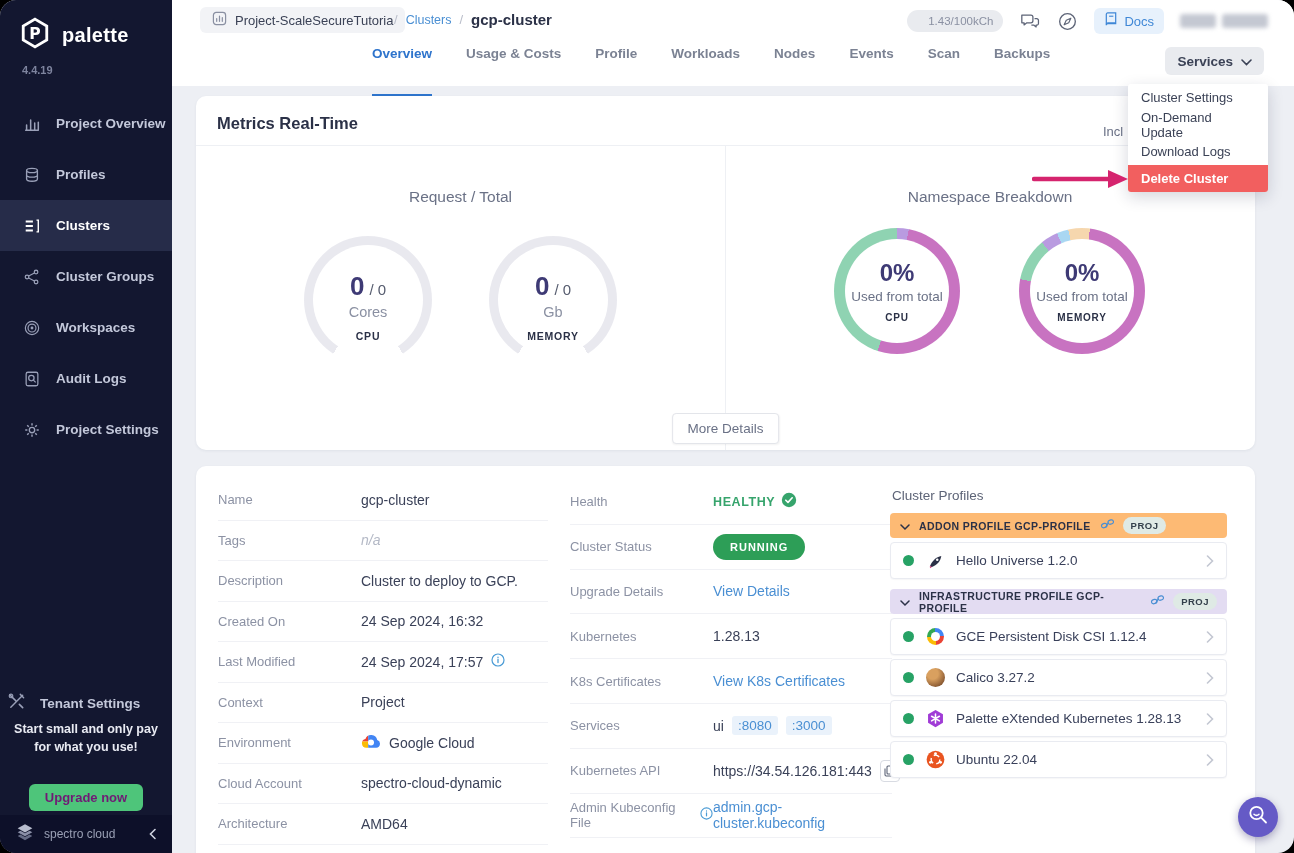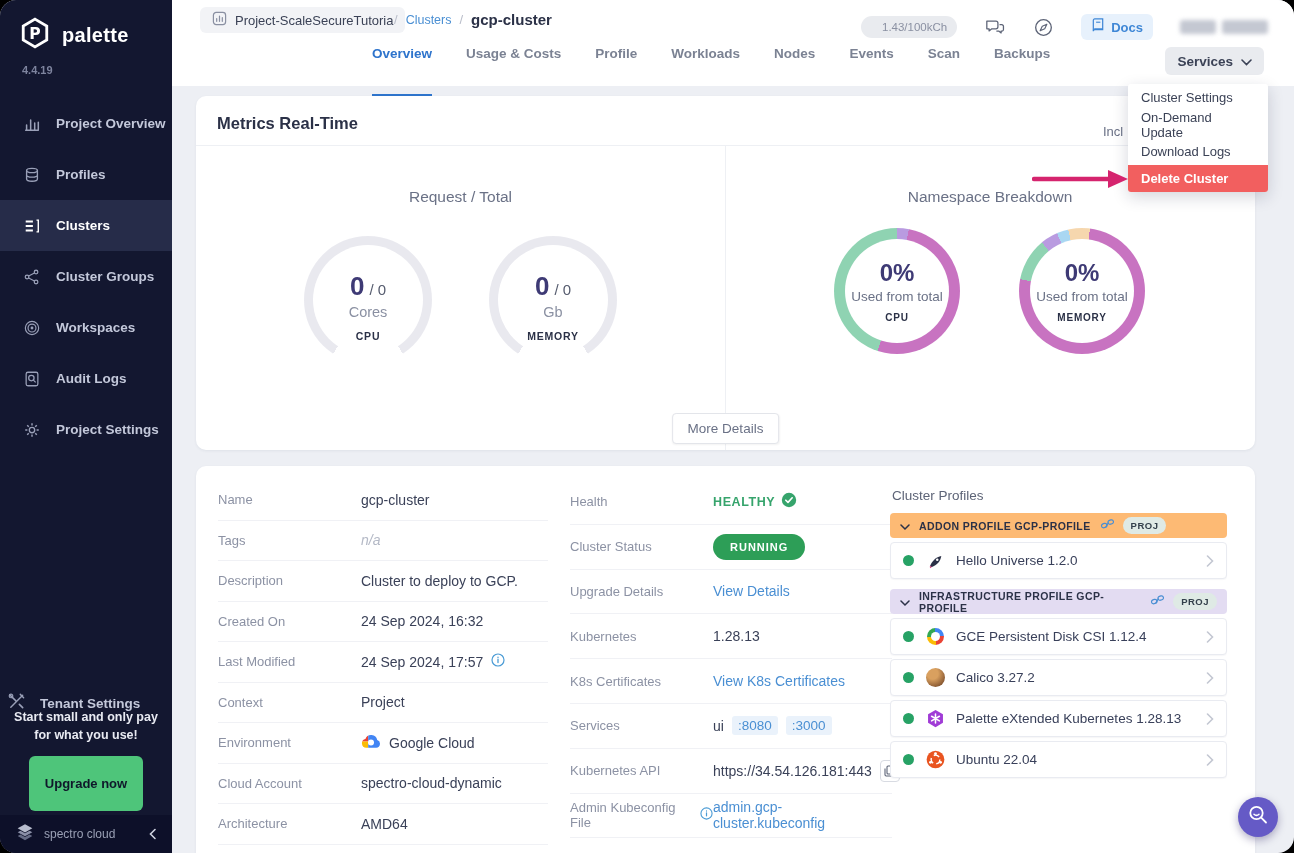--- a/index.html
+++ b/index.html
@@ -11,36 +11,36 @@
   .brand-row { display:flex; align-items:center; gap:10px; padding:16px 0 0 18px; }
   .brand-name { font-size:20px; font-weight:bold; color:#fff; letter-spacing:.3px; }
   .version { font-size:11px; color:#7e849e; padding:10px 0 0 22px; font-weight:bold; }
   .nav { margin-top:22px; }
   .nav-item { height:51px; display:flex; align-items:center; gap:14px; padding-left:22px; font-size:13.5px; font-weight:600; color:#c3c8da; cursor:pointer; }
   .nav-item .nico { width:20px; height:20px; flex:0 0 20px; display:flex; align-items:center; justify-content:center; }
   .nav-item.active { background:#262c49; color:#fff; }
   .tenant { position:absolute; bottom:128px; left:0; right:0; height:44px; display:flex; align-items:center; gap:14px; padding-left:7px; font-size:13.5px; font-weight:600; color:#c3c8da; cursor:pointer; }
   .promo { position:absolute; bottom:42px; left:0; right:0; text-align:center; }
   .promo-text { font-size:12.5px; font-weight:bold; color:#e8eaf2; line-height:1.45; padding:0 14px; }
-  .upgrade-btn { margin-top:12px; display:inline-block; background:#4ec57a; color:#0f172a; font-size:13px; font-weight:bold; padding:20px 16px; border-radius:6px; cursor:pointer; }
+  .upgrade-btn { margin-top:28px; display:inline-block; background:#4ec57a; color:#701a75; font-size:13px; font-weight:bold; padding:6px 16px; border-radius:6px; cursor:pointer; }
   .side-footer { position:absolute; bottom:0; left:0; right:0; height:38px; background:#0d1029; display:flex; align-items:center; gap:8px; padding:0 14px; }
   .side-footer .fbrand { font-size:12px; color:#9aa0b5; flex:1; }
   .collapse { color:#cfd3e0; cursor:pointer; display:flex; }
 
   
   .topwhite { position:absolute; left:172px; top:0; right:0; height:86px; background:#fff; }
   .crumb-chip { position:absolute; left:28px; top:7px; height:26px; background:#f2f3f6; border-radius:6px; display:flex; align-items:center; gap:8px; padding:0 12px; font-size:13px; color:#3b4256; cursor:pointer; }
   .crumb-rest { position:absolute; left:222px; top:11px; display:flex; align-items:center; gap:8px; }
   .crumb-sep { color:#b9bdc9; font-size:13px; }
   .crumb-link { color:#4a8fd3; font-size:12.5px; cursor:pointer; }
   .crumb-current { color:#2b3147; font-size:15px; font-weight:bold; }
-  .top-right { position:absolute; right:26px; top:14px; display:flex; align-items:center; gap:27px; }
+  .top-right { position:absolute; right:26px; top:8px; display:flex; align-items:center; gap:16px; }
   .usage-pill { width:96px; height:22px; background:#e9ebef; border-radius:999px; display:flex; align-items:center; justify-content:flex-end; padding-right:10px; font-size:11.5px; color:#8a90a2; }
   .tool-icon { display:flex; cursor:pointer; }
-  .docs-btn { height:26px; background:#e7f1fc; border-radius:6px; display:flex; align-items:center; gap:6px; padding:0 10px; color:#3f87d6; font-size:13px; font-weight:700; cursor:pointer; }
+  .docs-btn { height:26px; background:#e7f1fc; border-radius:6px; display:flex; align-items:center; gap:6px; padding:0 10px; color:#3f87d6; font-size:13px; font-weight:400; cursor:pointer; }
   .blurred { display:flex; gap:6px; }
   .blur-blob { height:14px; border-radius:3px; background:#c4c8d2; filter:blur(2px); }
   .tabs { position:absolute; left:200px; top:46px; display:flex; gap:34px; align-items:flex-start; }
   .tab { font-size:13.5px; color:#7b8293; font-weight:600; padding-bottom:33px; cursor:pointer; }
   .tab.active { color:#2e74cc; border-bottom:3px solid #2e74cc; }
   .settings-btn { position:absolute; right:30px; top:47px; height:28px; background:#e9ebef; border-radius:6px; display:flex; align-items:center; gap:8px; padding:0 12px; font-size:13.5px; font-weight:600; color:#3b4256; cursor:pointer; }
 
   
   .dropdown { position:absolute; left:1128px; top:84px; width:140px; background:#fff; box-shadow:0 5px 16px rgba(20,30,60,.18); border-radius:3px; z-index:50; overflow:hidden; }
   .dd-item { height:27px; display:flex; align-items:center; padding:0 13px; font-size:13px; color:#3b4256; cursor:pointer; }

